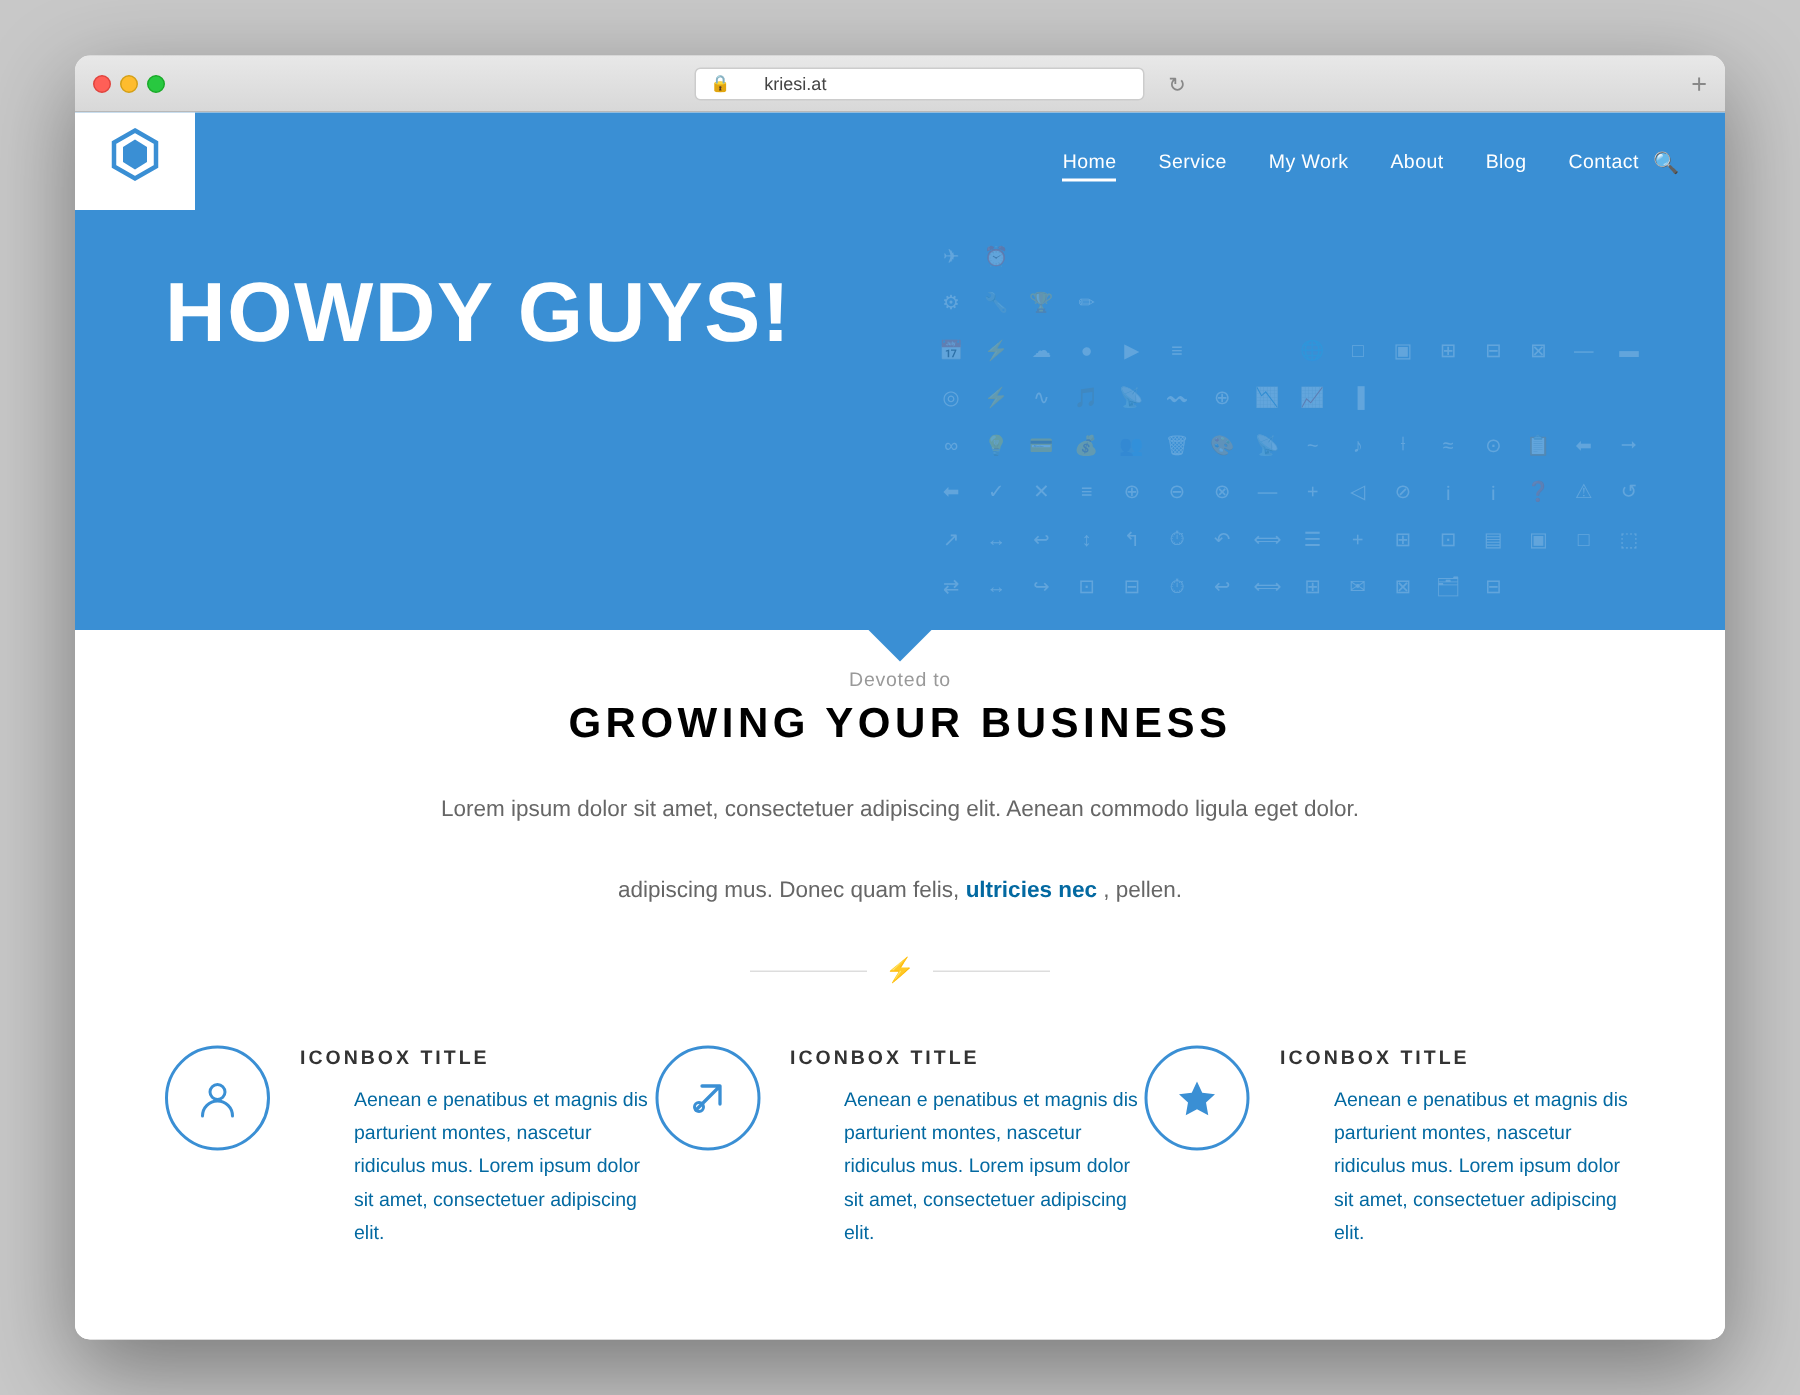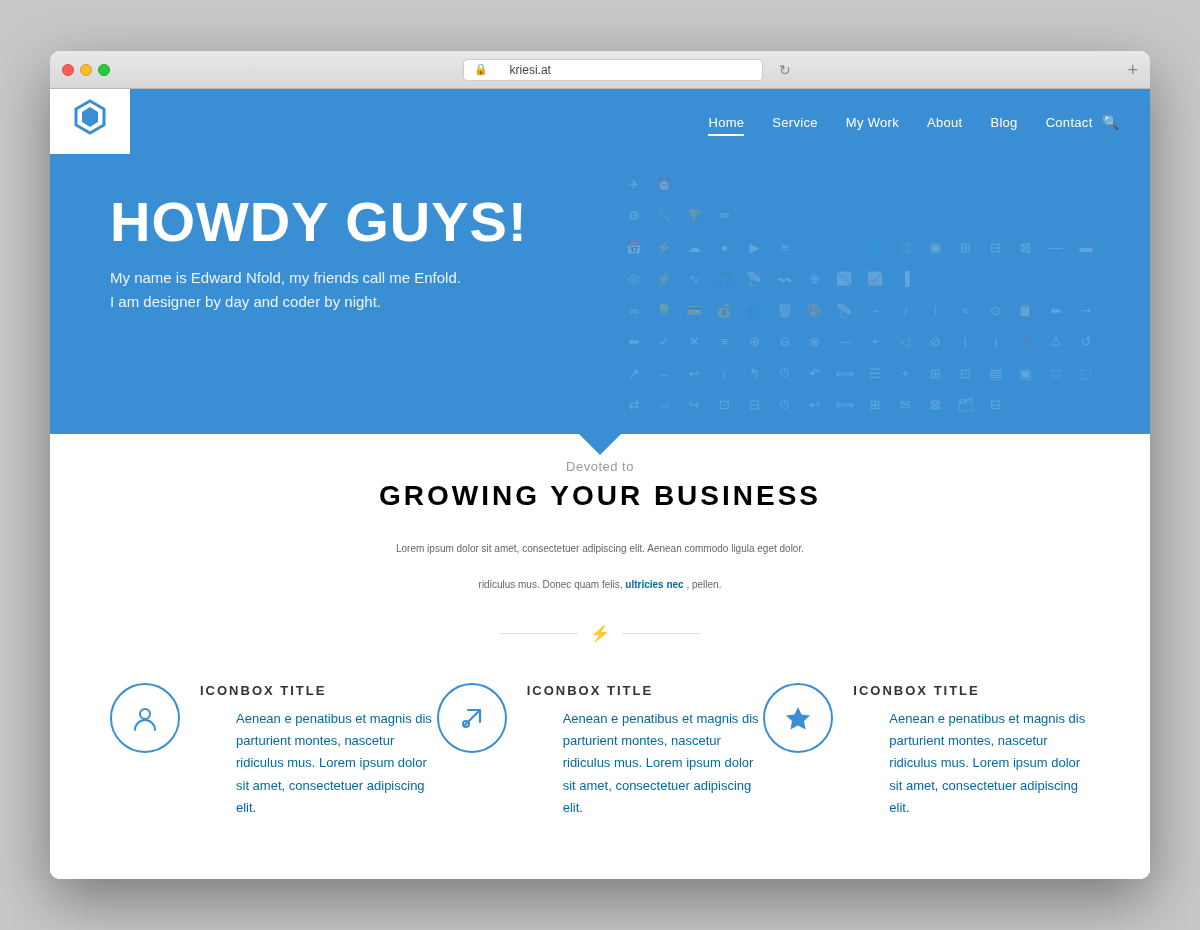--- a/index.html
+++ b/index.html
@@ -158,21 +158,20 @@
     .hero-content {
       position: relative;
       z-index: 2;
     }
 
     .hero h1 {
       font-size: 56px;
       font-weight: 800;
       color: white;
       letter-spacing: 1px;
-      margin-bottom: 16px;
       line-height: 1;
     }
 
     .hero p {
       color: rgba(255,255,255,0.9);
       font-size: 15px;
       line-height: 1.6;
     }
 
     
@@ -237,21 +236,21 @@
     .section-title {
       font-size: 28px;
       font-weight: 700;
       color: #000000;
       letter-spacing: 3px;
       text-transform: uppercase;
       margin-bottom: 28px;
     }
 
     .section-description {
-      font-size: 10px;
+      font-size: 15px;
       color: #666;
       line-height: 1.8;
       max-width: 620px;
       margin: 0 auto 30px;
     }
 
     .section-description .bold-text {
       font-weight: 700;
       color: #0369a1;
     }
@@ -357,24 +356,20 @@
         <li><a href="#">About</a></li>
         <li><a href="#">Blog</a></li>
         <li><a href="#">Contact</a></li>
       </ul>
       <span class="nav-search">🔍</span>
     </nav>
 
     <div class="hero">
       <div class="hero-content">
         <h1>HOWDY GUYS!</h1>
-        <p>
-          <span>My name is Edward Nfold, my friends call me Enfold.</span><br>
-          <span>I am designer by day and coder by night.</span>
-        </p>
       </div>
 
       <div class="icon-grid">
         <span>✈</span>
           <span>⏰</span>
           <span></span>
           <span></span>
           <span></span>
           <span></span>
           <span></span>
@@ -505,21 +500,21 @@
     <div class="hero-arrow-container">
       <div class="hero-arrow"></div>
     </div>
 
     <div class="main-content">
       <p class="devoted-label">Devoted to</p>
       <h2 class="section-title">GROWING YOUR BUSINESS</h2>
       <p class="section-description">
         <span>Lorem ipsum dolor sit amet, consectetuer adipiscing elit. Aenean commodo ligula eget dolor.</span><br>
         <br>
-        <span>ridiculus mus. Donec quam felis,</span>
+        <span>adipiscing mus. Donec quam felis,</span>
         <strong class="bold-text">ultricies nec</strong>
         <span>, pellen.</span>
       </p>
 
       <div class="divider-container">
         <div class="divider-line"></div>
         <span class="divider-icon">⚡</span>
         <div class="divider-line"></div>
       </div>
 

